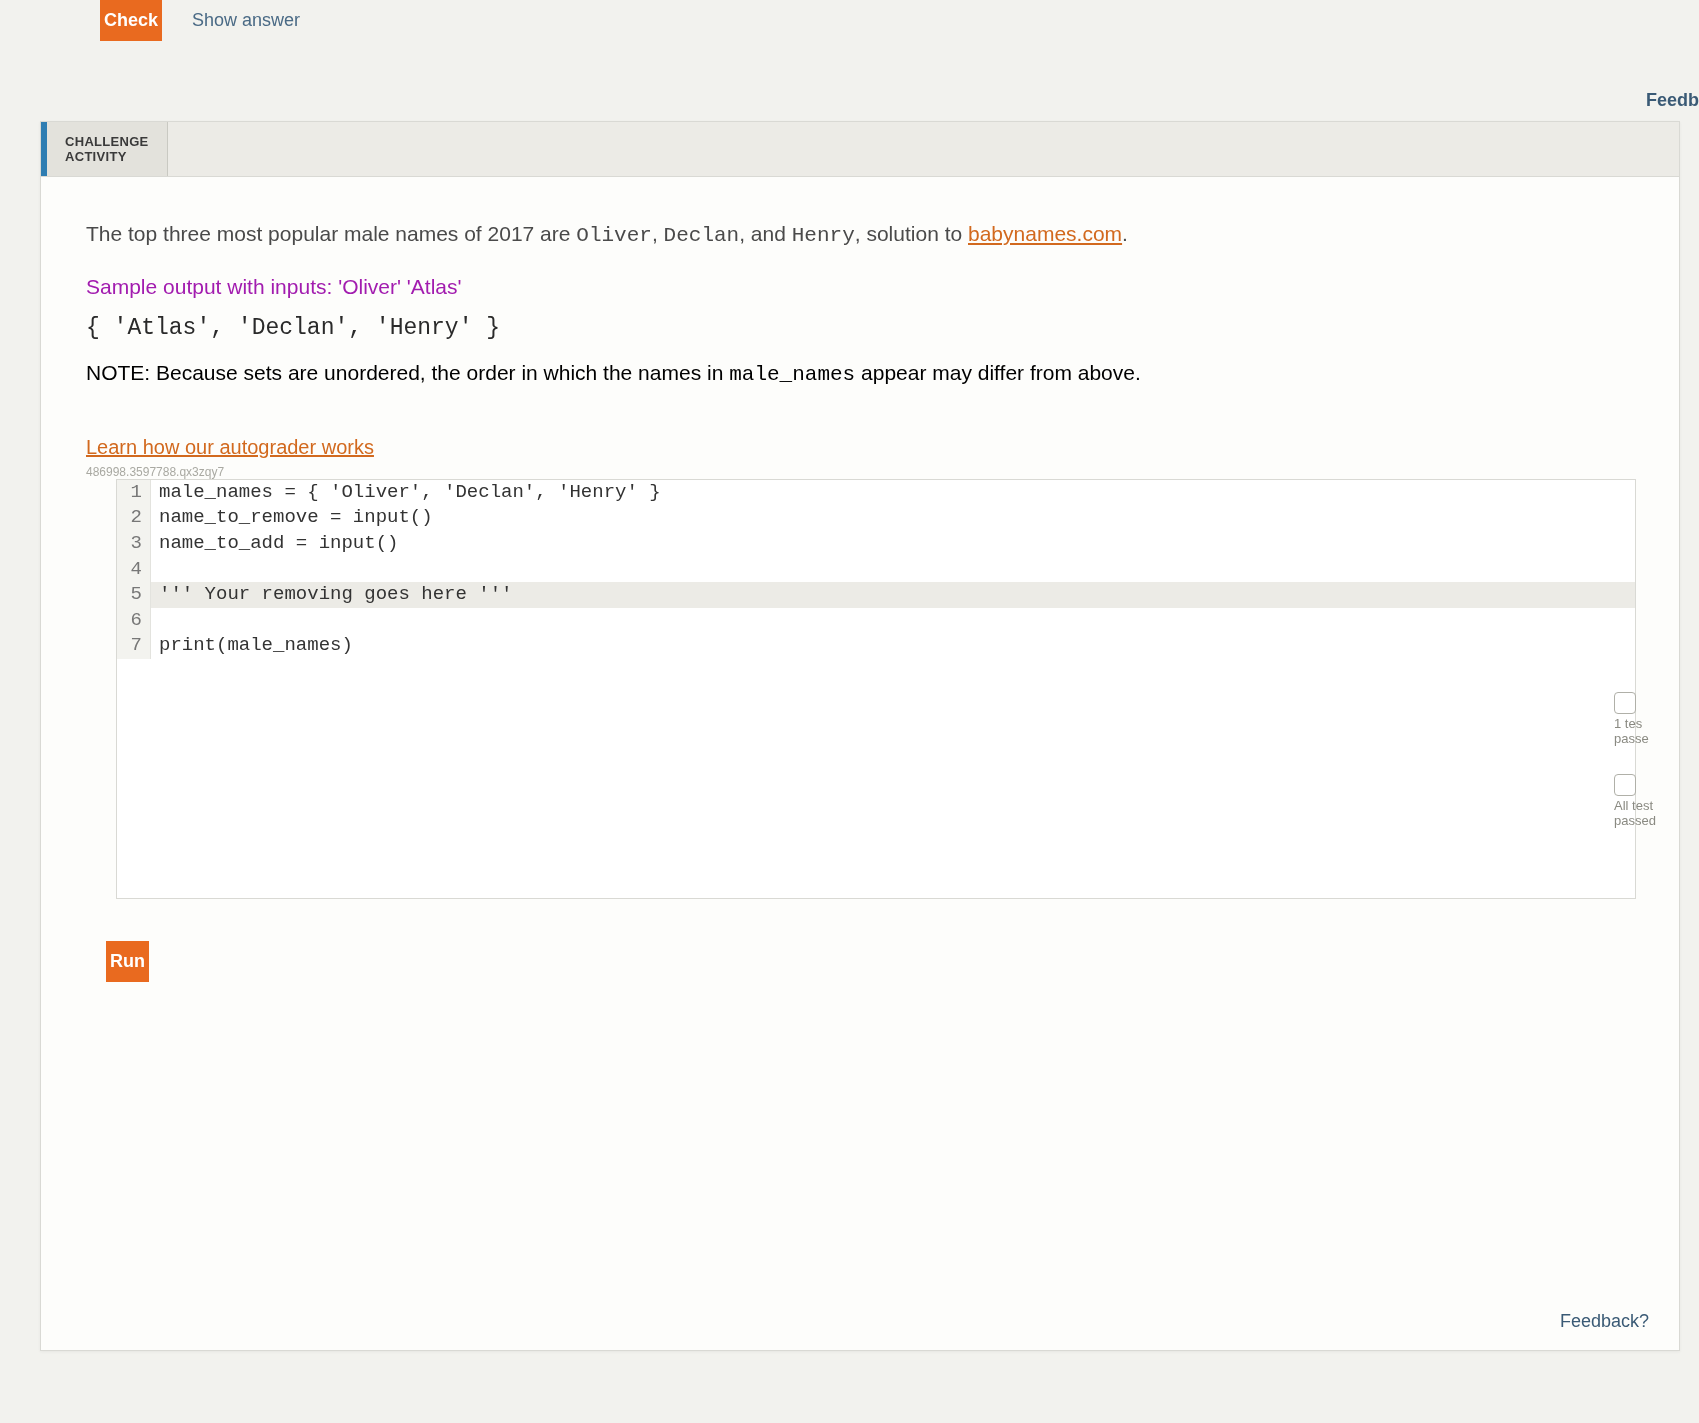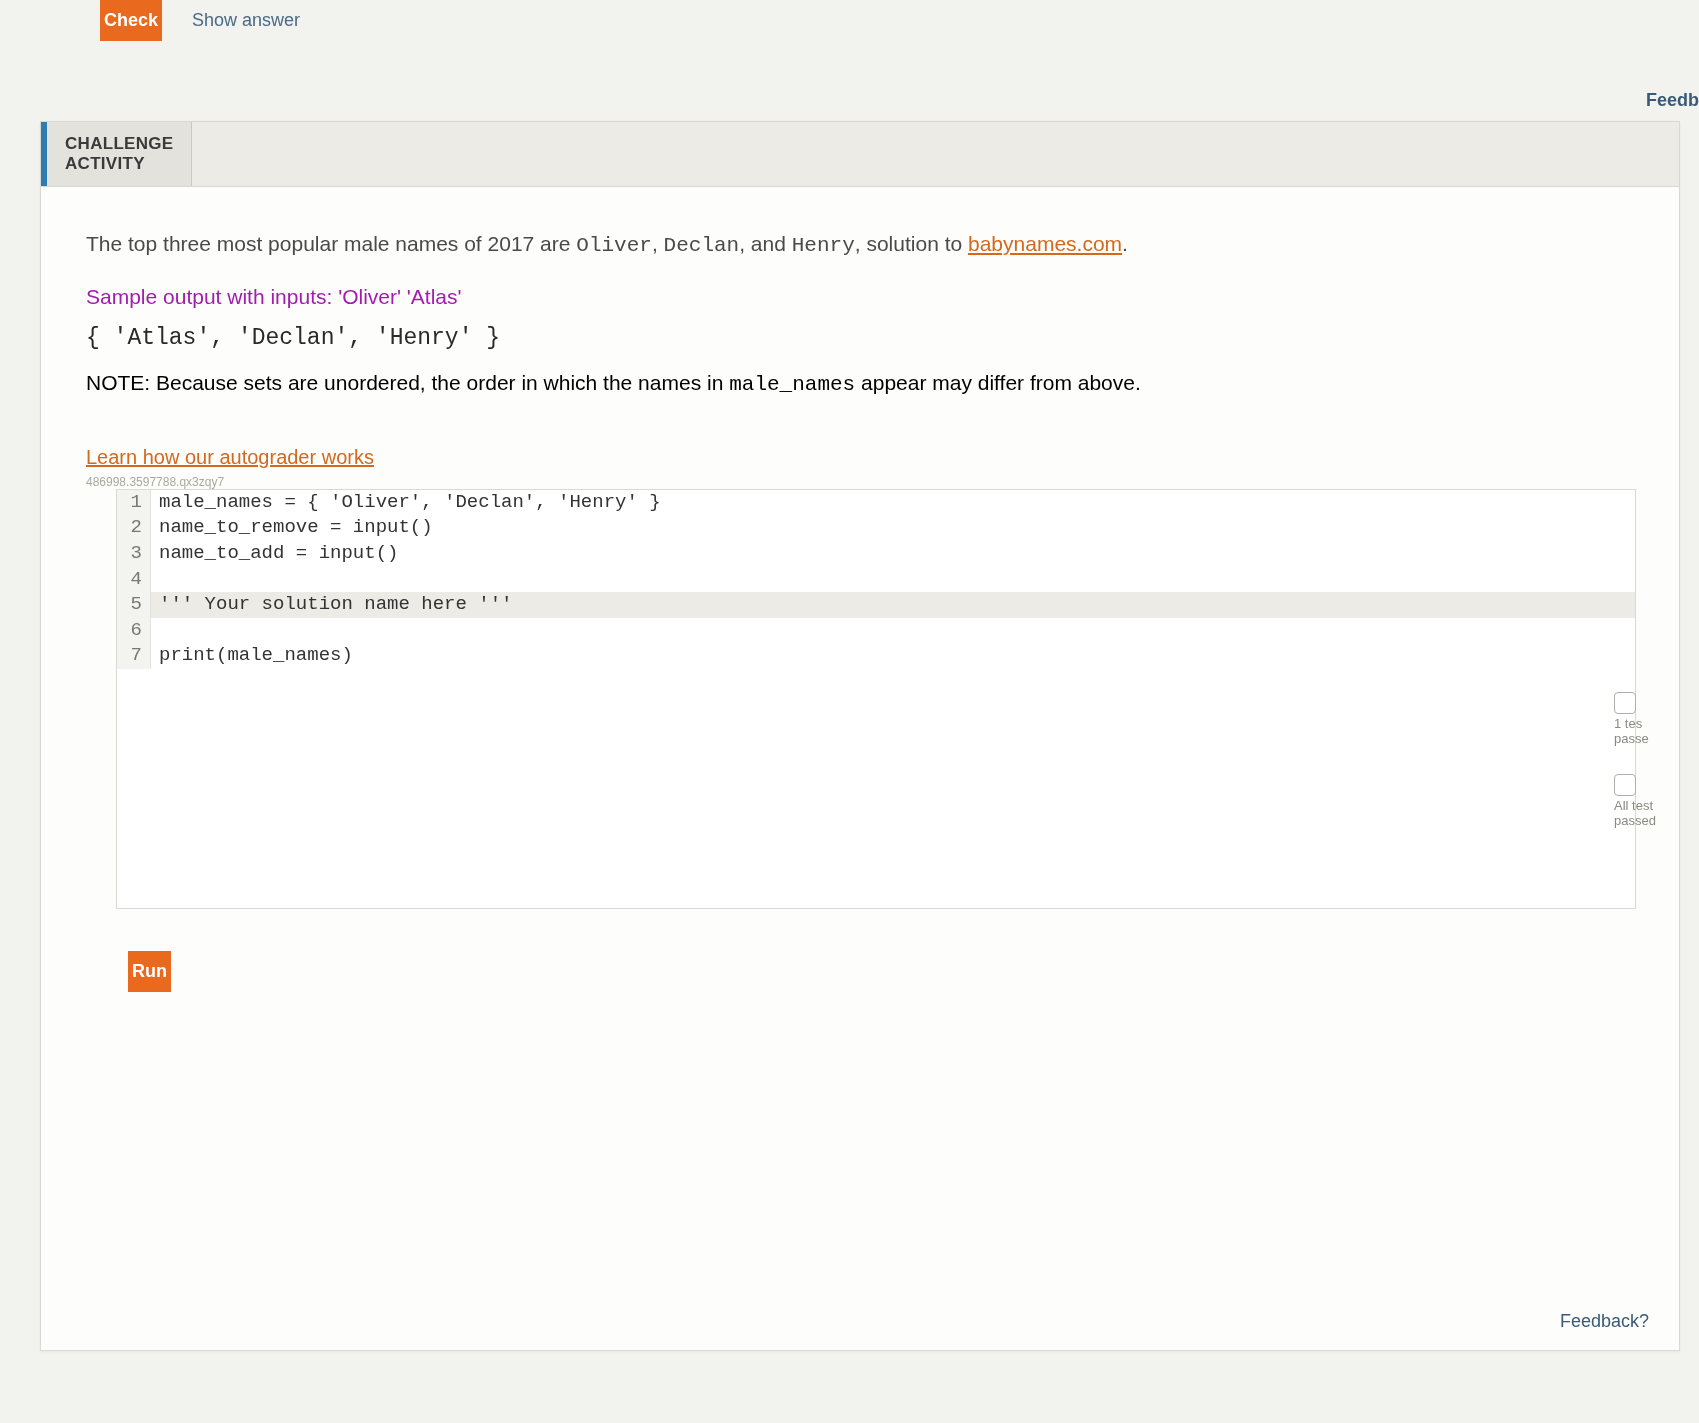--- a/index.html
+++ b/index.html
@@ -61,21 +61,21 @@
 }
 .badge-col {
   padding: 12px 18px;
   border-right: 1px solid #c9c9c2;
   display: flex;
   flex-direction: column;
   justify-content: center;
   background: #e3e2dc;
 }
 .badge-line {
-  font-size: 17px;
+  font-size: 13px;
   font-weight: 700;
   color: #3a3a3a;
   letter-spacing: 0.3px;
 }
 .activity-title {
   padding: 18px 22px;
   font-size: 22px;
   color: #555;
   display: flex;
   align-items: center;
@@ -153,21 +153,21 @@
 .code-text {
   padding: 0 8px;
   white-space: pre;
   color: #333;
   flex: 1;
 }
 .code-line.highlight .code-text {
   background: #ecebe6;
 }
 .run-row {
-  margin: 42px 0 0 42px;
+  margin: 42px 0 0 20px;
 }
 .feedback-bottom {
   position: absolute;
   right: 30px;
   bottom: 18px;
   color: #3a5a75;
   font-size: 18px;
   cursor: pointer;
 }
 .side-indicators {
@@ -236,21 +236,21 @@
         <div class="code-line">
           <div class="gutter">3</div>
           <div class="code-text">name_to_add = input()</div>
         </div>
         <div class="code-line">
           <div class="gutter">4</div>
           <div class="code-text"></div>
         </div>
         <div class="code-line highlight">
           <div class="gutter">5</div>
-          <div class="code-text">''' Your solution name here '''</div>
+          <div class="code-text">''' Your removing goes here '''</div>
         </div>
         <div class="code-line">
           <div class="gutter">6</div>
           <div class="code-text"></div>
         </div>
         <div class="code-line">
           <div class="gutter">7</div>
           <div class="code-text">print(male_names)</div>
         </div>
       </div>

